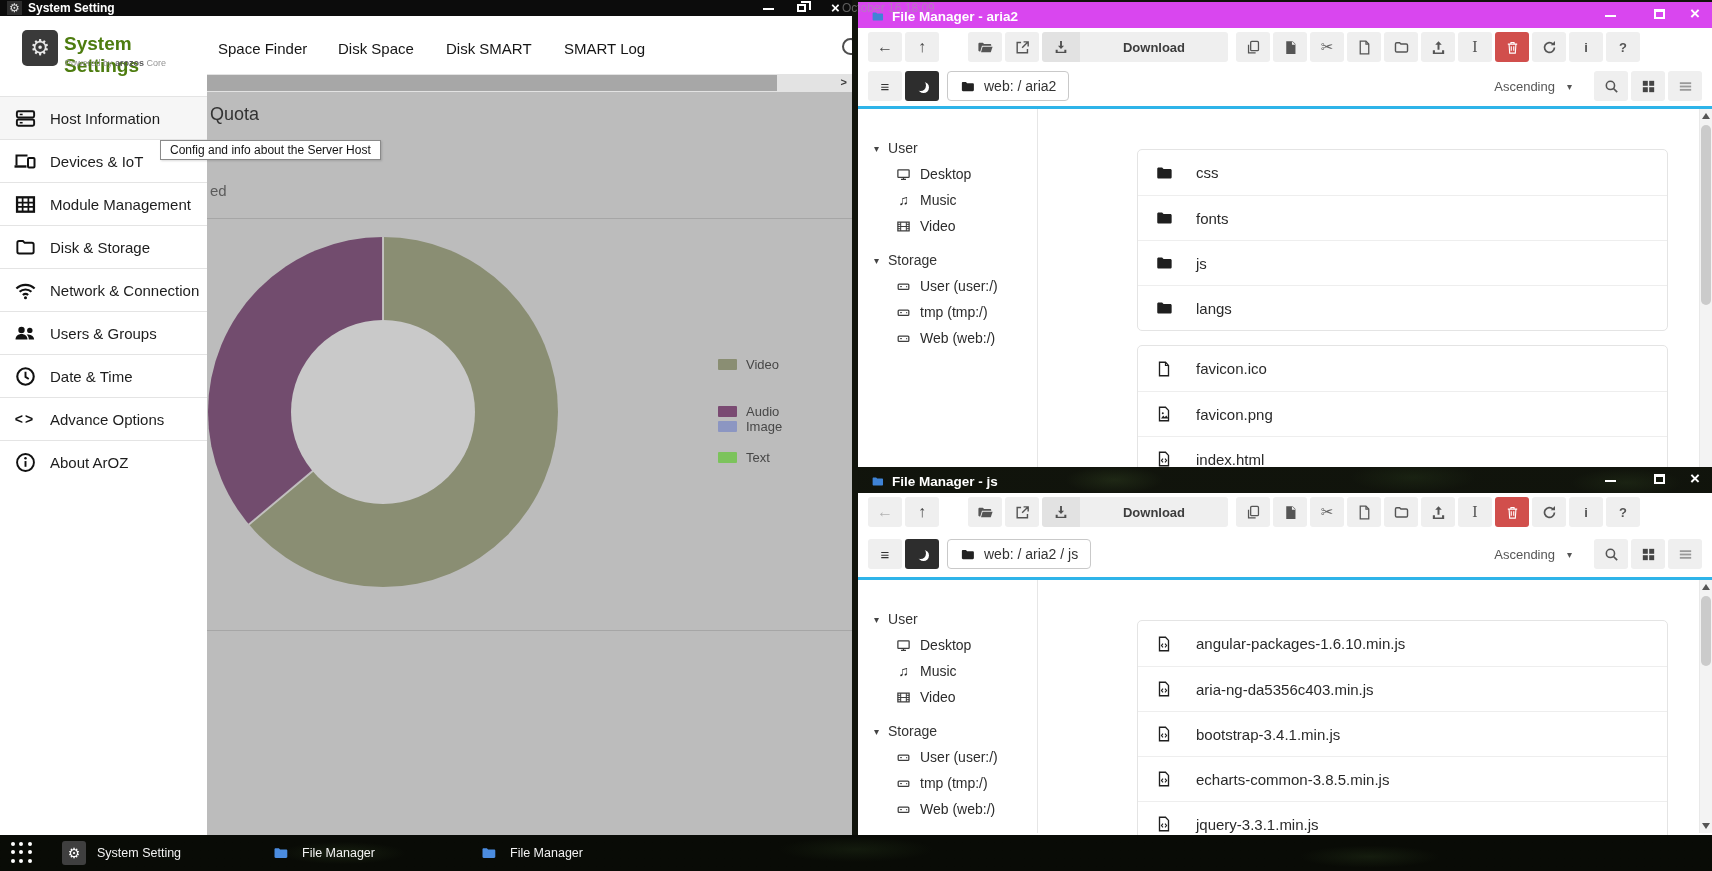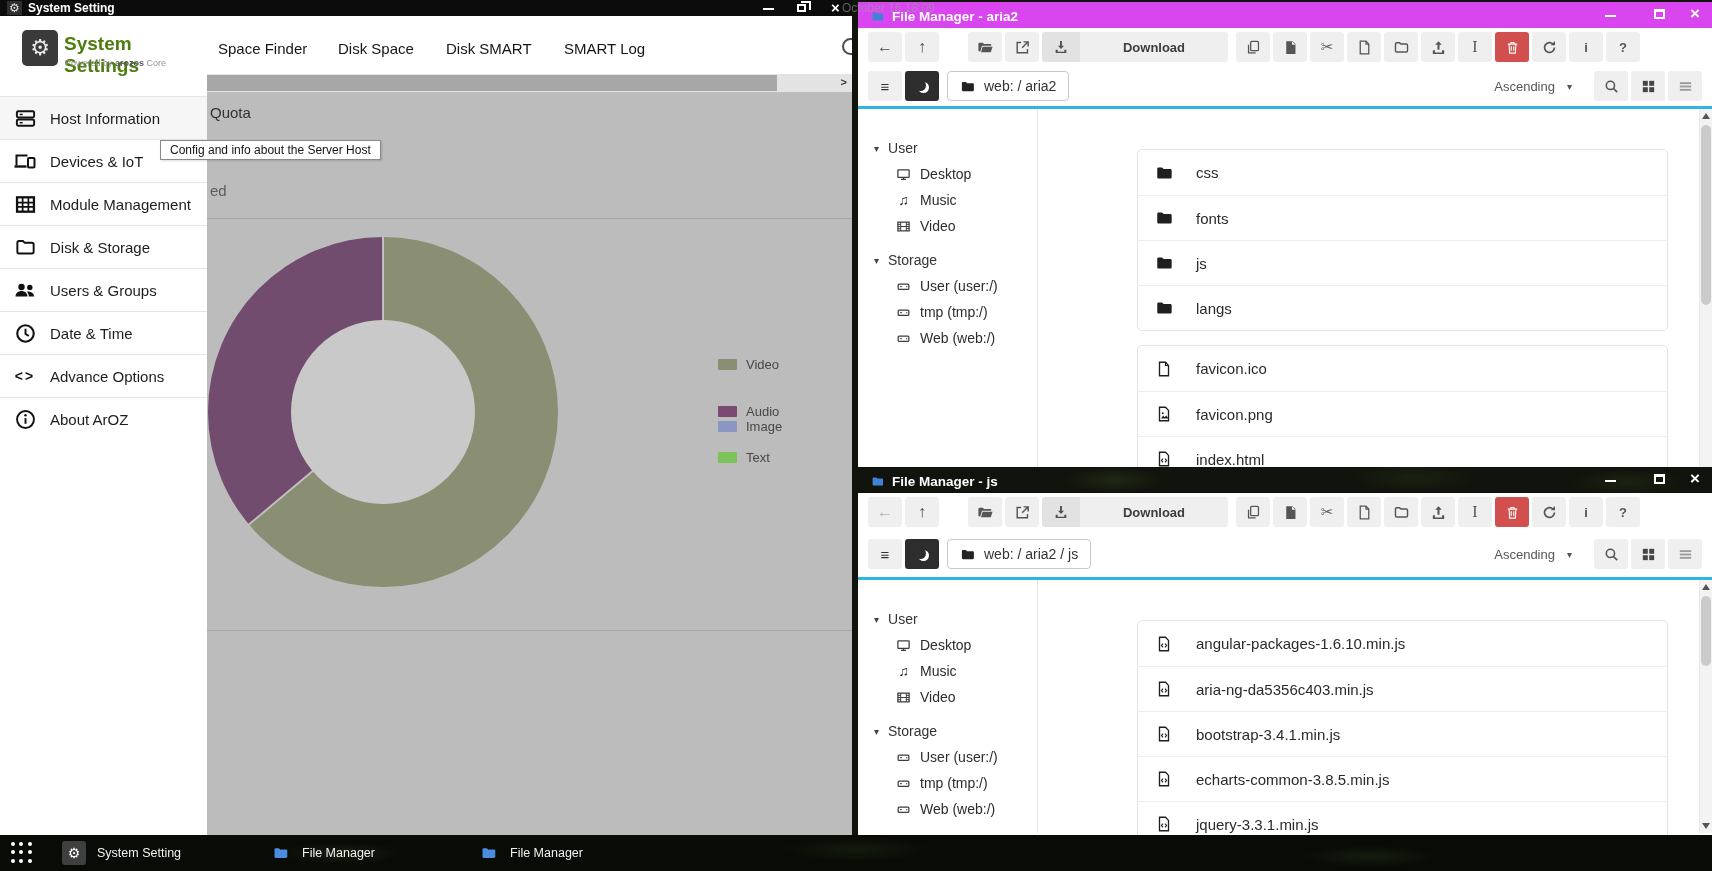--- a/index.html
+++ b/index.html
@@ -30,21 +30,21 @@
   .st-brand { position:absolute; left:64px; top:17px; font-size:19px; font-weight:600; color:#4d7c0f; }
   .st-powered { position:absolute; left:65px; top:42px; font-size:9px; color:#949494; }
   .st-powered b { color:#5a5a5a; }
   .st-nav { position:absolute; left:207px; top:16px; width:645px; height:58px; background:#fff; }
   .st-tab { position:absolute; top:24px; font-size:15px; color:#161616; cursor:default; }
   .partial-circle { position:absolute; left:842px; top:38px; width:17px; height:17px; border:2px solid #4e4e4e; border-radius:50%; }
   .st-hscroll { position:absolute; left:207px; top:74px; width:645px; height:18px; background:#e3e3e3; }
   .st-hthumb { position:absolute; left:0; top:1px; width:570px; height:16px; background:#a7a7a7; }
   .st-harrow { position:absolute; right:5px; top:2px; font-size:11px; font-weight:700; color:#3c3c3c; }
   .st-content { position:absolute; left:207px; top:92px; width:645px; height:743px; background:#bcbcbc; }
-  .st-heading { position:absolute; left:3px; top:12px; font-size:15px; color:#333; }
+  .st-heading { position:absolute; left:3px; top:12px; font-size:18px; color:#333; }
   .st-divider { position:absolute; left:0; width:645px; height:1px; background:#a6a6a6; }
   .st-sub { position:absolute; left:3px; top:90px; font-size:15px; color:#5c5c5c; }
   .donut { position:absolute; left:1px; top:145px; width:350px; height:350px; border-radius:50%;
            background:conic-gradient(#8A8E73 0deg 230deg, #724C6E 230deg 360deg); }
   .donut-hole { position:absolute; left:83px; top:83px; width:184px; height:184px; border-radius:50%; background:#c9c9c9; }
   .donut-gap { position:absolute; left:174px; top:0; width:2px; height:175px; background:rgba(205,205,205,.85); transform-origin:50% 100%; }
   .legend { position:absolute; left:511px; top:265px; }
   .legend-row { position:absolute; left:0; display:flex; align-items:center; gap:9px; }
   .legend-sw { width:19px; height:11px; border-radius:1px; }
   .sw-video{background:#8A8E73;} .sw-audio{background:#7A4A72;} .sw-image{background:#8C96C2;} .sw-text{background:#7CC35C;}
@@ -353,20 +353,28 @@
     <div class="sb-item">
       <span class="sb-ic">
           <svg class="ic" width="23" height="23">
             <use href="#sy-folder-out"></use>
           </svg>
         </span>
       <span class="sb-lb">Disk &amp; Storage</span>
     </div>
     <div class="sb-item">
       <span class="sb-ic">
+          <svg class="ic" width="23" height="23">
+            <use href="#sy-wifi"></use>
+          </svg>
+        </span>
+      <span class="sb-lb">Network &amp; Connection</span>
+    </div>
+    <div class="sb-item">
+      <span class="sb-ic">
           <svg class="ic" width="24" height="24">
             <use href="#sy-users"></use>
           </svg>
         </span>
       <span class="sb-lb">Users &amp; Groups</span>
     </div>
     <div class="sb-item">
       <span class="sb-ic">
           <svg class="ic" width="23" height="23">
             <use href="#sy-clock"></use>

